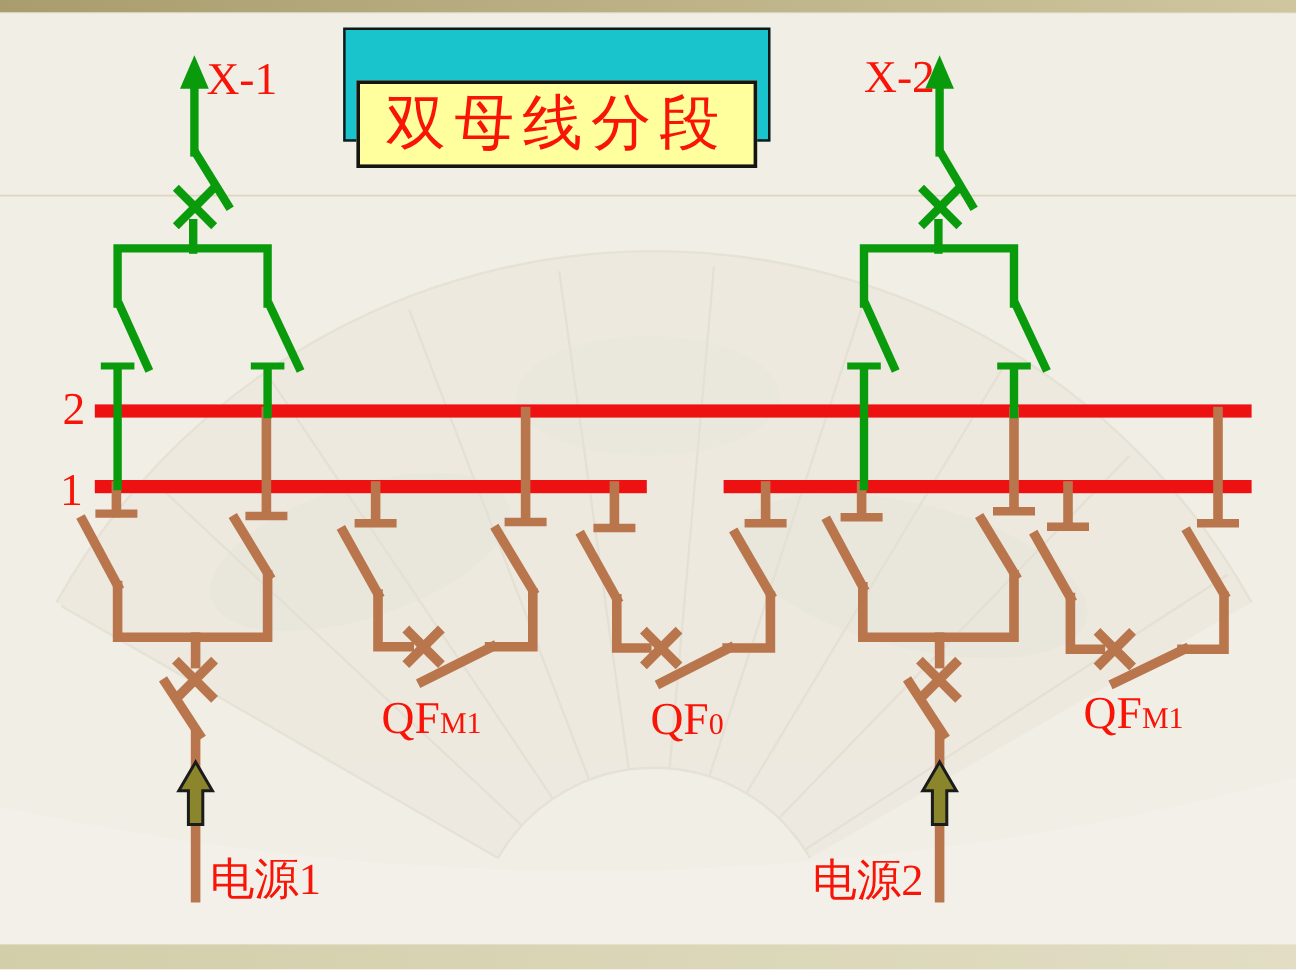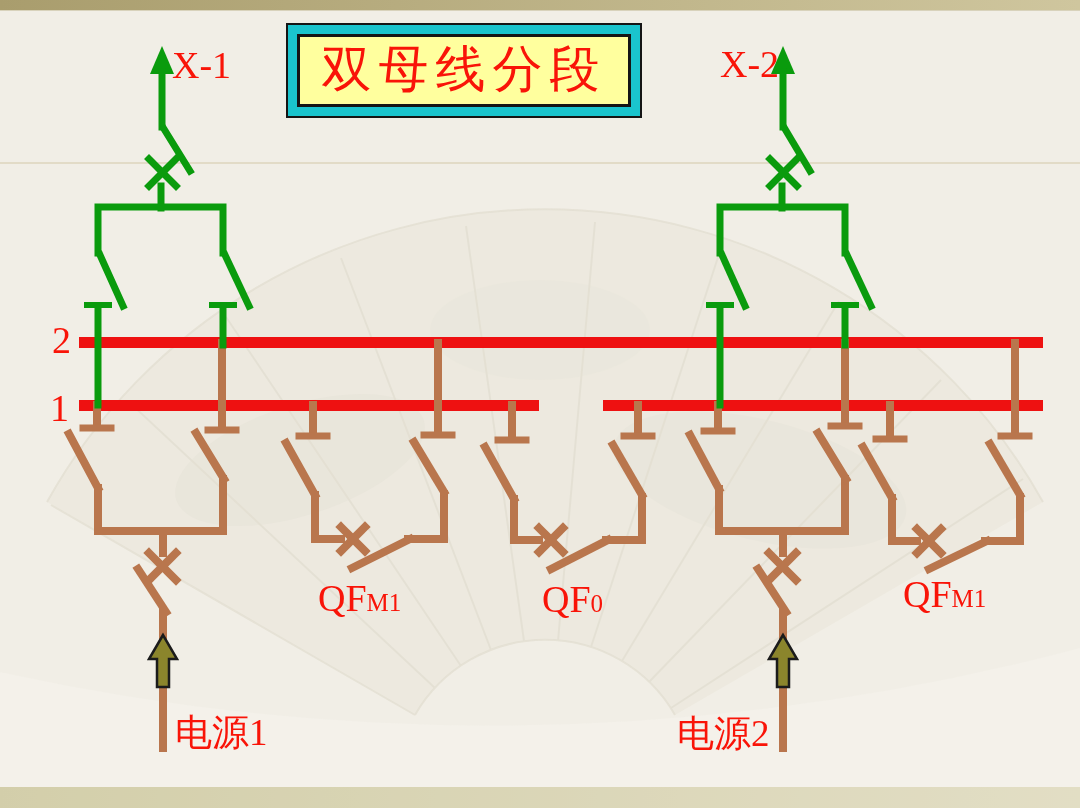--- a/index.html
+++ b/index.html
@@ -24,21 +24,21 @@
     position:absolute;left:286px;top:23px;width:356px;height:95px;
     box-sizing:border-box;
     border:2px solid #151515;
     background:var(--title_frame_cyan,#1ac4cd);
     padding:9px;
   }
   .title-inner{
     box-sizing:border-box;width:100%;height:100%;
     border:3px solid #151515;
     background:var(--title_fill_yellow,#ffff9e);
-    display:flex;align-items:center;justify-content:center;
+    display:flex;align-items:center;justify-content:center;margin-top:33px;
   }
   .title-text{
     color:var(--title_text_red,#f91408);
     font-size:50px;
     letter-spacing:7px;
     line-height:1;
     padding-bottom:4px;
     white-space:nowrap;
   }
   .stroke-green{stroke:var(--feeder_green,#0a9b0d);}

